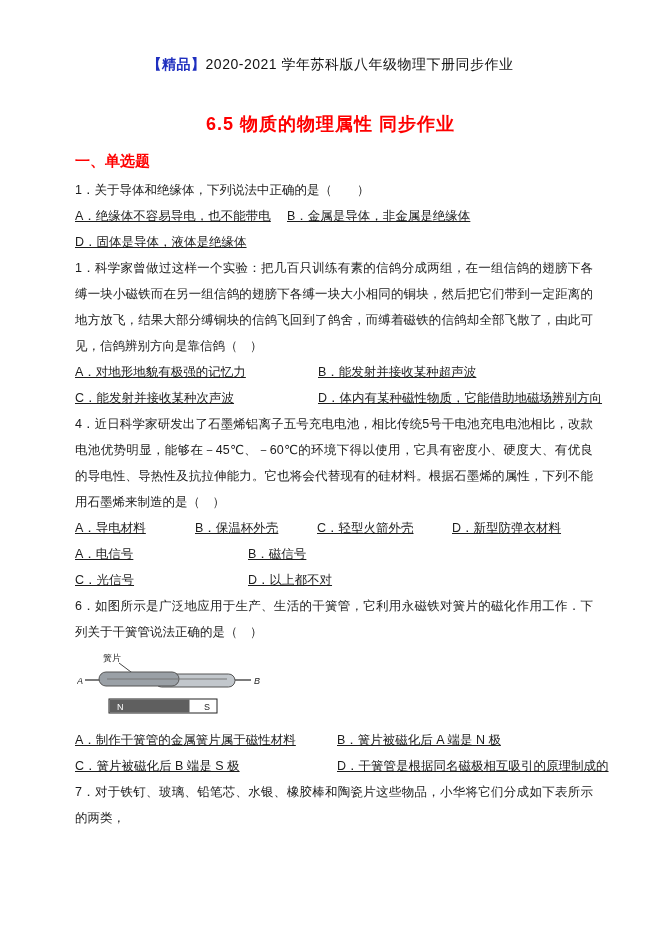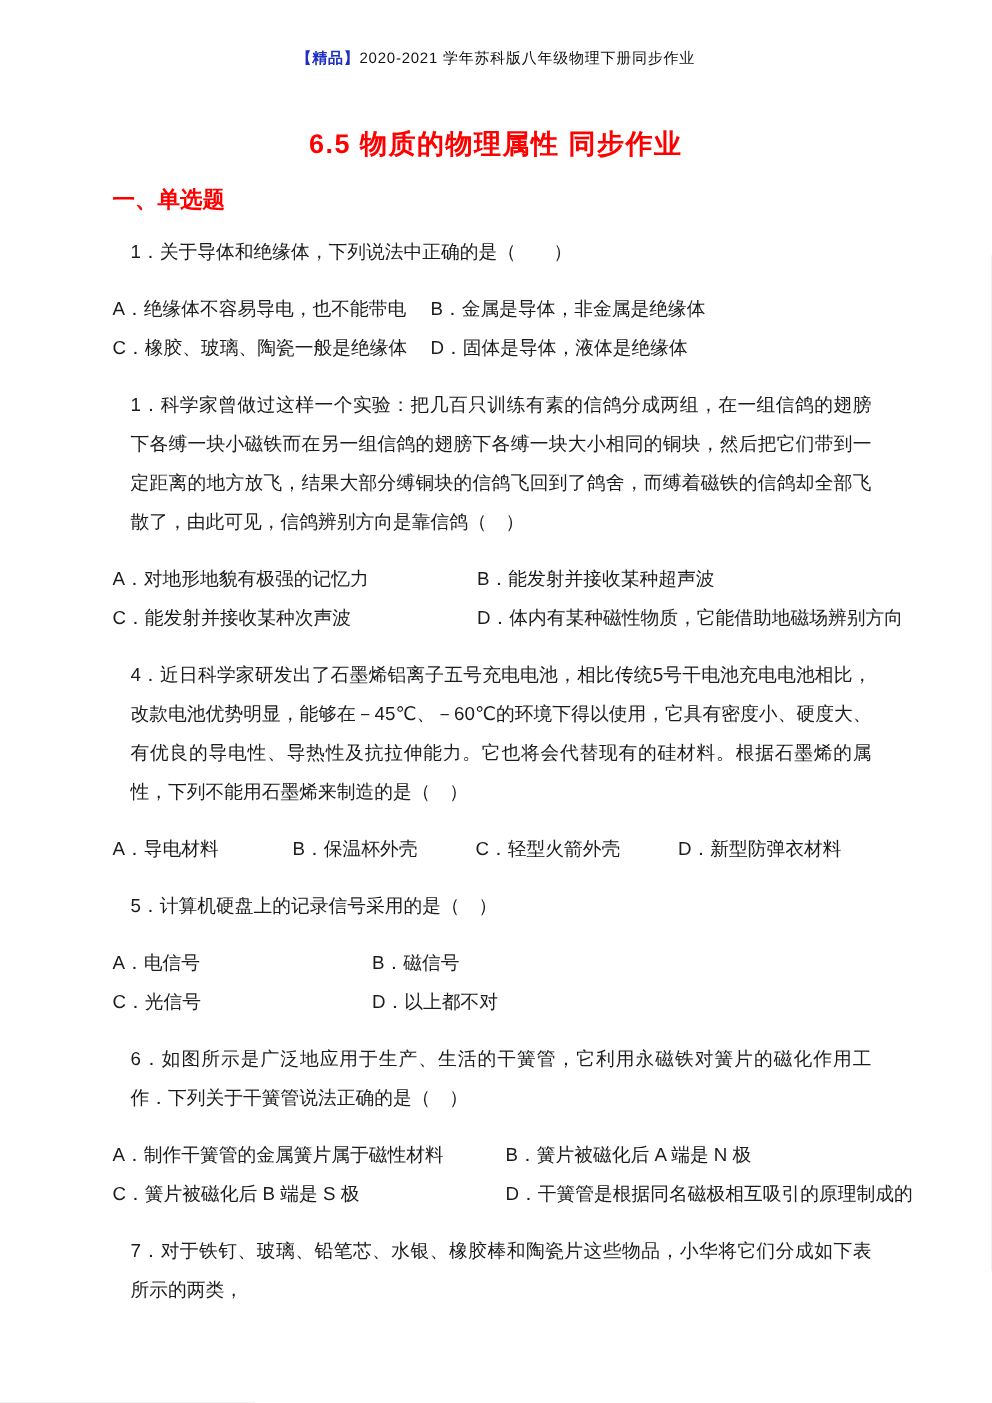--- a/index.html
+++ b/index.html
@@ -2,40 +2,40 @@
 <html><head>
 <meta charset="utf-8">
 <style>
   html,body{margin:0;padding:0;background:#e8e8e8;}
   .page{
     width:661px;height:935px;margin:0 auto;background:#ffffff;
     font-family:"Liberation Sans","DejaVu Sans",sans-serif;
     color:#1c1c1c;position:relative;overflow:hidden;box-sizing:border-box;
   }
   .header{
-    text-align:center;padding-top:32px;font-size:10px;letter-spacing:0.5px;
+    text-align:center;padding-top:56px;font-size:14px;letter-spacing:0.5px;
   }
   .header .hdr-prefix{color:#1f2fbf;font-weight:bold;}
   .header .hdr-rest{color:#111111;}
   .doc-title{
     text-align:center;color:#fe0000;font-weight:bold;font-size:18px;
     margin-top:38px;letter-spacing:1px;
   }
   .content{margin:0 68px 0 75px;}
   .section-heading{
     color:#fe0000;font-weight:bold;font-size:15px;margin-top:16px;margin-bottom:6px;
   }
   .q{margin:0;}
   .stem{
-    font-size:12.5px;line-height:26px;text-align:justify;margin:12px;
+    font-size:12.5px;line-height:26px;text-align:justify;margin:0;
   }
   .opt-line{
     display:flex;font-size:12.5px;line-height:26px;white-space:nowrap;
   }
-  .opt{display:inline-block;}
+  .opt{display:inline-block;text-decoration:underline;}
   .figure-wrap{margin:6px 0 4px 2px;height:72px;}
   svg text{font-family:"Liberation Sans","DejaVu Sans",sans-serif;}
 </style>
 </head>
 <body>
 
 <div class="page">
 
   <div class="header">
     <span class="hdr-prefix">【精品】</span><span class="hdr-rest">2020-2021 学年苏科版八年级物理下册同步作业</span>
@@ -47,21 +47,20 @@
 
     <div class="section-heading">一、单选题</div>
 
     <div class="q">
       <p class="stem">1．关于导体和绝缘体，下列说法中正确的是（　　）</p>
       <div class="opt-line">
         <span class="opt" style="min-width:212px">A．绝缘体不容易导电，也不能带电</span>
         <span class="opt">B．金属是导体，非金属是绝缘体</span>
       </div>
       <div class="opt-line">
-        <span class="opt" style="min-width:212px">C．橡胶、玻璃、陶瓷一般是绝缘体</span>
         <span class="opt">D．固体是导体，液体是绝缘体</span>
       </div>
     </div>
 
 
     <div class="q">
       <p class="stem">1．科学家曾做过这样一个实验：把几百只训练有素的信鸽分成两组，在一组信鸽的翅膀下各缚一块小磁铁而在另一组信鸽的翅膀下各缚一块大小相同的铜块，然后把它们带到一定距离的地方放飞，结果大部分缚铜块的信鸽飞回到了鸽舍，而缚着磁铁的信鸽却全部飞散了，由此可见，信鸽辨别方向是靠信鸽（　）</p>
       <div class="opt-line">
         <span class="opt" style="min-width:243px">A．对地形地貌有极强的记忆力</span>
         <span class="opt">B．能发射并接收某种超声波</span>
@@ -76,34 +75,55 @@
       <p class="stem">4．近日科学家研发出了石墨烯铝离子五号充电电池，相比传统5号干电池充电电池相比，改款电池优势明显，能够在－45℃、－60℃的环境下得以使用，它具有密度小、硬度大、有优良的导电性、导热性及抗拉伸能力。它也将会代替现有的硅材料。根据石墨烯的属性，下列不能用石墨烯来制造的是（　）</p>
       <div class="opt-line">
         <span class="opt" style="min-width:120px">A．导电材料</span>
         <span class="opt" style="min-width:122px">B．保温杯外壳</span>
         <span class="opt" style="min-width:135px">C．轻型火箭外壳</span>
         <span class="opt">D．新型防弹衣材料</span>
       </div>
     </div>
 
     <div class="q">
-      <p class="stem">5．计算机硬盘上的记录信号采用的是（　）</p>
       <div class="opt-line">
         <span class="opt" style="min-width:173px">A．电信号</span>
         <span class="opt">B．磁信号</span>
       </div>
       <div class="opt-line">
         <span class="opt" style="min-width:173px">C．光信号</span>
         <span class="opt">D．以上都不对</span>
       </div>
     </div>
 
     <div class="q">
       <p class="stem">6．如图所示是广泛地应用于生产、生活的干簧管，它利用永磁铁对簧片的磁化作用工作．下列关于干簧管说法正确的是（　）</p>
 
+      <div class="figure-wrap">
+        <svg width="185" height="70" viewBox="0 0 185 70">
+
+          <text x="26" y="10" font-size="9" fill="#1c1c1c">簧片</text>
+          <line x1="42" y1="12" x2="58" y2="24" stroke="#444" stroke-width="1"></line>
+
+          <line x1="8" y1="29" x2="24" y2="29" stroke="#444" stroke-width="1.4"></line>
+          <line x1="156" y1="29" x2="174" y2="29" stroke="#444" stroke-width="1.4"></line>
+
+          <text x="0" y="33" font-size="9" font-style="italic" fill="#1c1c1c">A</text>
+          <text x="177" y="33" font-size="9" font-style="italic" fill="#1c1c1c">B</text>
+
+          <rect x="78" y="23" width="80" height="13" rx="6.5" fill="#c2c7cc" stroke="#555" stroke-width="1"></rect>
+          <rect x="22" y="21" width="80" height="14" rx="7" fill="#9aa0a6" stroke="#555" stroke-width="1"></rect>
+          <line x1="30" y1="28" x2="150" y2="28" stroke="#777" stroke-width="1"></line>
+
+          <rect x="32" y="48" width="108" height="14" fill="#ffffff" stroke="#222" stroke-width="1"></rect>
+          <rect x="32.5" y="48.5" width="80" height="13" fill="#5f5f5f"></rect>
+          <text x="40" y="59" font-size="9" fill="#ffffff">N</text>
+          <text x="127" y="59" font-size="9" fill="#1c1c1c">S</text>
+        </svg>
+      </div>
 
       <div class="opt-line">
         <span class="opt" style="min-width:262px">A．制作干簧管的金属簧片属于磁性材料</span>
         <span class="opt">B．簧片被磁化后 A 端是 N 极</span>
       </div>
       <div class="opt-line">
         <span class="opt" style="min-width:262px">C．簧片被磁化后 B 端是 S 极</span>
         <span class="opt">D．干簧管是根据同名磁极相互吸引的原理制成的</span>
       </div>
     </div>

